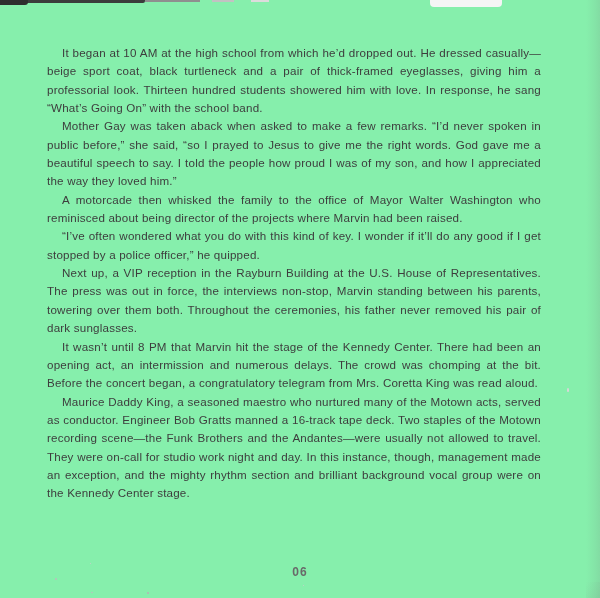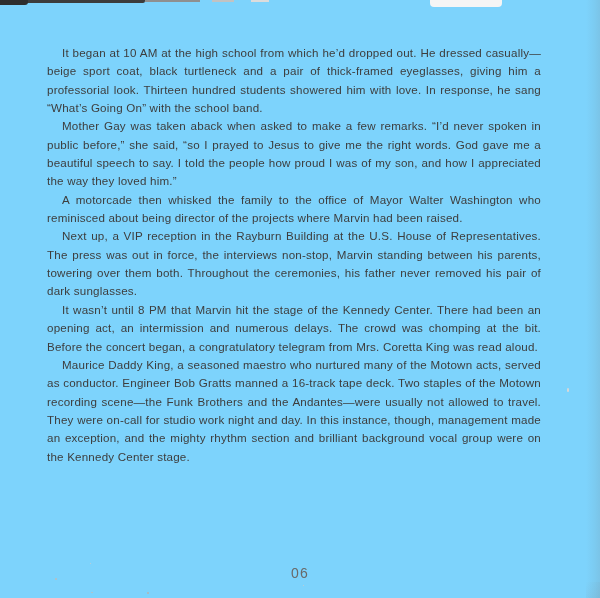--- a/index.html
+++ b/index.html
@@ -10,21 +10,21 @@
     width: 600px;
     height: 598px;
     background: #ffffff;
     font-family: "Liberation Sans", sans-serif;
     overflow: hidden;
   }
   .page {
     position: relative;
     width: 600px;
     height: 598px;
-    background: #7dd3fc;
+    background: #86efac;
     overflow: hidden;
   }
   .text-block {
     position: absolute;
     left: 47px;
     top: 44px;
     width: 494px;
     font-size: 11.6px;
     line-height: 18.35px;
     letter-spacing: 0.2px;
@@ -34,23 +34,24 @@
   .text-block p {
     margin: 0;
     text-indent: 15px;
   }
   .page-number {
     position: absolute;
     left: 0;
     right: 0;
     top: 565px;
     text-align: center;
-    font-size: 14px;
+    font-size: 12px;
     letter-spacing: 1.2px;
     color: #696969;
+    font-weight: bold;
   }
   
   .artifact { position: absolute; pointer-events: none; }
   .top-strip-1 { left: 0; top: 0; width: 145px; height: 3px; background: #3c3c3c; border-radius: 0 0 2px 0; }
   .top-strip-corner { left: 0; top: 0; width: 28px; height: 5px; background: #2e2e2e; border-radius: 0 0 3px 0; }
   .top-strip-2 { left: 145px; top: 0; width: 55px; height: 2px; background: #8f8f8f; }
   .top-strip-3 { left: 212px; top: 0; width: 22px; height: 2px; background: #c2c2c2; }
   .top-strip-4 { left: 251px; top: 0; width: 18px; height: 2px; background: #dcdcdc; }
   .top-patch { left: 430px; top: 0; width: 72px; height: 7px; background: #f5f5f5; border-radius: 0 0 4px 4px; }
   .right-edge-shadow {
@@ -72,20 +73,21 @@
 </style>
 </head>
 <body>
 
 <div class="page">
 
   <div class="text-block">
     <p>It began at 10 AM at the high school from which he’d dropped out. He dressed casually—beige sport coat, black turtleneck and a pair of thick-framed eyeglasses, giving him a professorial look. Thirteen hundred students showered him with love. In response, he sang “What’s Going On” with the school band.</p>
     <p>Mother Gay was taken aback when asked to make a few remarks. “I’d never spoken in public before,” she said, “so I prayed to Jesus to give me the right words. God gave me a beautiful speech to say. I told the people how proud I was of my son, and how I appreciated the way they loved him.”</p>
     <p>A motorcade then whisked the family to the office of Mayor Walter Washington who reminisced about being director of the projects where Marvin had been raised.</p>
+    <p>“I’ve often wondered what you do with this kind of key. I wonder if it’ll do any good if I get stopped by a police officer,” he quipped.</p>
     <p>Next up, a VIP reception in the Rayburn Building at the U.S. House of Representatives. The press was out in force, the interviews non-stop, Marvin standing between his parents, towering over them both. Throughout the ceremonies, his father never removed his pair of dark sunglasses.</p>
     <p>It wasn’t until 8 PM that Marvin hit the stage of the Kennedy Center. There had been an opening act, an intermission and numerous delays. The crowd was chomping at the bit. Before the concert began, a congratulatory telegram from Mrs. Coretta King was read aloud.</p>
     <p>Maurice Daddy King, a seasoned maestro who nurtured many of the Motown acts, served as conductor. Engineer Bob Gratts manned a 16-track tape deck. Two staples of the Motown recording scene—the Funk Brothers and the Andantes—were usually not allowed to travel. They were on-call for studio work night and day. In this instance, though, management made an exception, and the mighty rhythm section and brilliant background vocal group were on the Kennedy Center stage.</p>
   </div>
 
   <div class="page-number">06</div>
 
   <div class="artifact top-strip-1"></div>
   <div class="artifact top-strip-corner"></div>
   <div class="artifact top-strip-2"></div>

